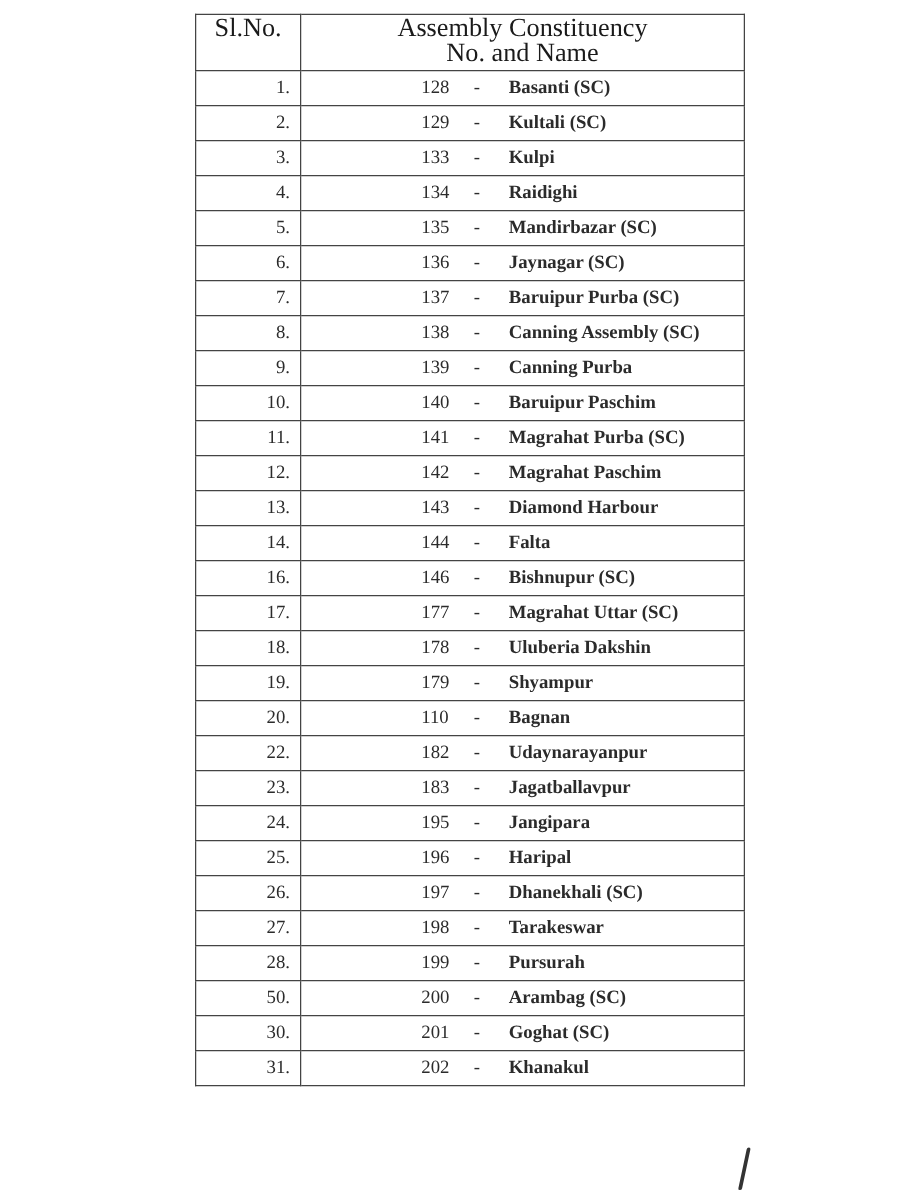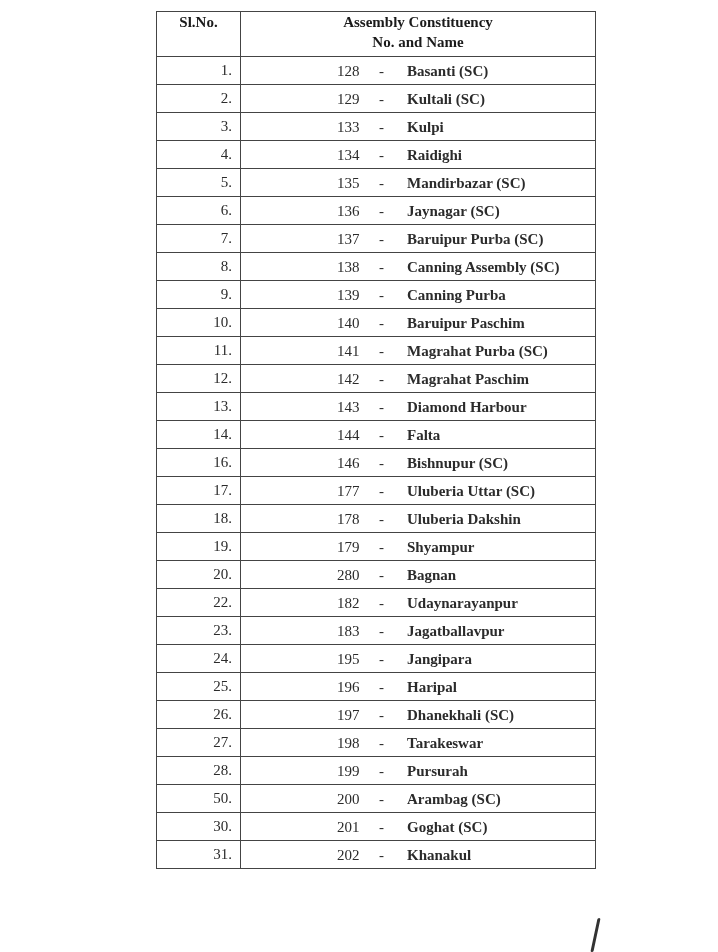--- a/index.html
+++ b/index.html
@@ -8,21 +8,21 @@
   #doc-table {
     position: absolute; left: 156px; top: 11px; width: 439px;
     border-collapse: collapse; table-layout: fixed;
   }
   #doc-table td, #doc-table th {
     border: 1.5px solid #444;
     padding: 0;
   }
   #doc-table col.c1 { width: 84px; }
   #doc-table col.c2 { width: 355px; }
-  .hdr th { height: 44px; font-weight: bold; font-size: 15px; color: #1a1a1a; vertical-align: top; line-height: 20px; padding-top: 3px; }
+  .hdr th { height: 44px; font-weight: normal; font-size: 21px; color: #1a1a1a; vertical-align: top; line-height: 20px; padding-top: 3px; }
   .hdr th.sl { text-align: center; }
   .hdr th.ac { text-align: center; }
   tr.row td { height: 27px; font-size: 15px; vertical-align: middle; }
   td.sl { text-align: right; padding-right: 8px !important; }
   td.ac { position: relative; }
   .ac-no { position: absolute; left: 96px; top: 50%; transform: translateY(-50%); }
   .ac-dash { position: absolute; left: 138px; top: 50%; transform: translateY(-50%); }
   .ac-name { position: absolute; left: 166px; top: 50%; transform: translateY(-50%); white-space: nowrap; font-weight: bold; }
   .mark { position: absolute; left: 594px; top: 918px; width: 3px; height: 34px;
           background: #333; transform: skewX(-12deg); border-radius: 2px; }
@@ -163,21 +163,21 @@
           <span class="ac-no">146</span>
           <span class="ac-dash">-</span>
           <span class="ac-name">Bishnupur (SC)</span>
         </td>
       </tr>
       <tr class="row">
         <td class="sl">17.</td>
         <td class="ac">
           <span class="ac-no">177</span>
           <span class="ac-dash">-</span>
-          <span class="ac-name">Uluberia Uttar (SC)</span>
+          <span class="ac-name">Magrahat Uttar (SC)</span>
         </td>
       </tr>
       <tr class="row">
         <td class="sl">18.</td>
         <td class="ac">
           <span class="ac-no">178</span>
           <span class="ac-dash">-</span>
           <span class="ac-name">Uluberia Dakshin</span>
         </td>
       </tr>
@@ -185,21 +185,21 @@
         <td class="sl">19.</td>
         <td class="ac">
           <span class="ac-no">179</span>
           <span class="ac-dash">-</span>
           <span class="ac-name">Shyampur</span>
         </td>
       </tr>
       <tr class="row">
         <td class="sl">20.</td>
         <td class="ac">
-          <span class="ac-no">280</span>
+          <span class="ac-no">110</span>
           <span class="ac-dash">-</span>
           <span class="ac-name">Bagnan</span>
         </td>
       </tr>
       <tr class="row">
         <td class="sl">22.</td>
         <td class="ac">
           <span class="ac-no">182</span>
           <span class="ac-dash">-</span>
           <span class="ac-name">Udaynarayanpur</span>

